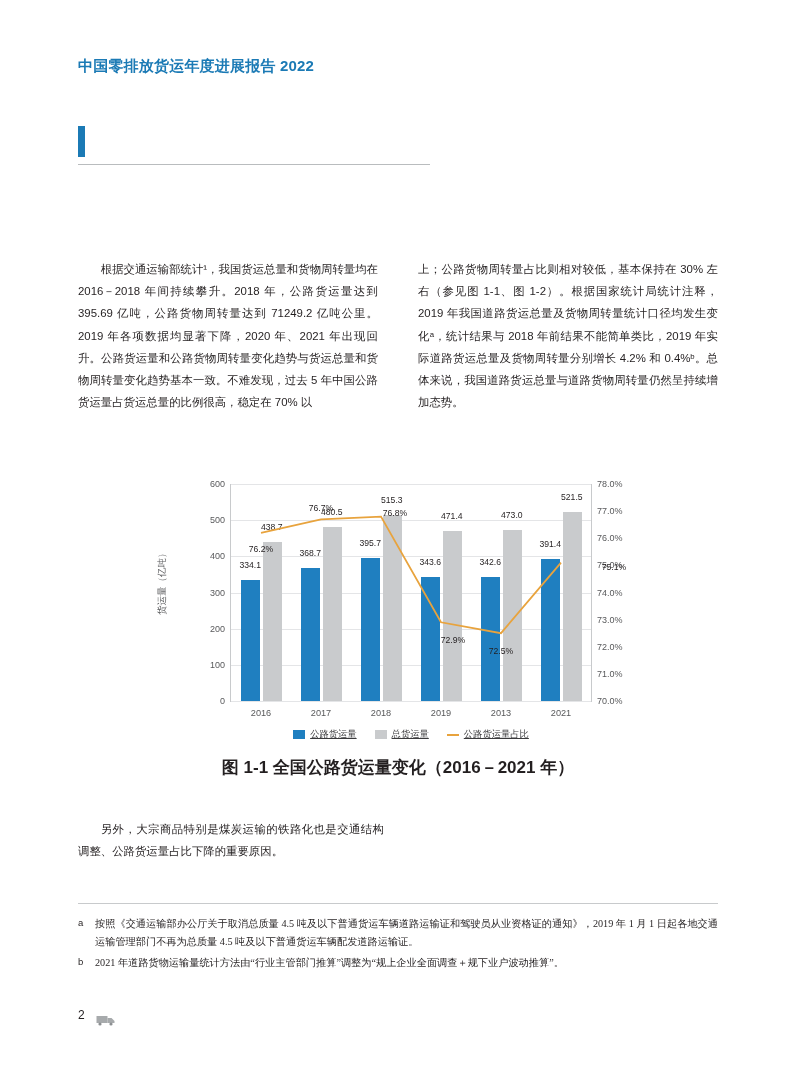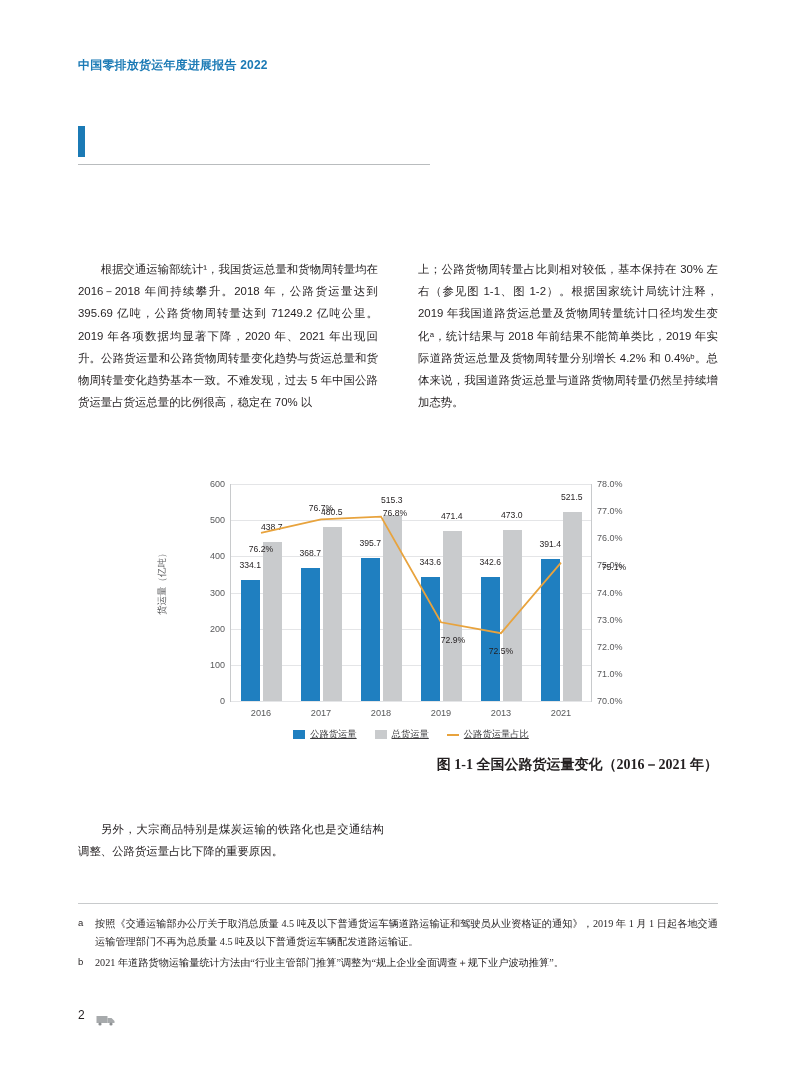--- a/index.html
+++ b/index.html
@@ -15,21 +15,21 @@
   }
   .page {
     position: absolute;
     inset: 0;
     padding: 0;
   }
   .header-title {
     position: absolute;
     left: 78px;
     top: 57px;
-    font-size: 12px;
+    font-size: 15px;
     font-weight: bold;
     color: #1b7ab5;
     letter-spacing: 0.2px;
   }
   .section-head {
     position: absolute;
     left: 78px;
     top: 126px;
     width: 640px;
     display: flex;
@@ -196,23 +196,23 @@
   .swatch { width: 12px; height: 9px; display: inline-block; }
   .swatch.line {
     height: 2px;
     background: #e8a33d;
   }
   .fig-caption {
     position: absolute;
     left: 78px;
     top: 788px;
     width: 640px;
-    text-align: right;
-    font-family: Liberation Serif, serif;
-    font-size: 14px;
+    text-align: center;
+    font-family: Liberation Sans, sans-serif;
+    font-size: 17px;
     font-weight: bold;
     color: #231f20;
   }
 
   .cols2 {
     position: absolute;
     left: 78px;
     top: 818px;
     width: 640px;
     display: flex;

